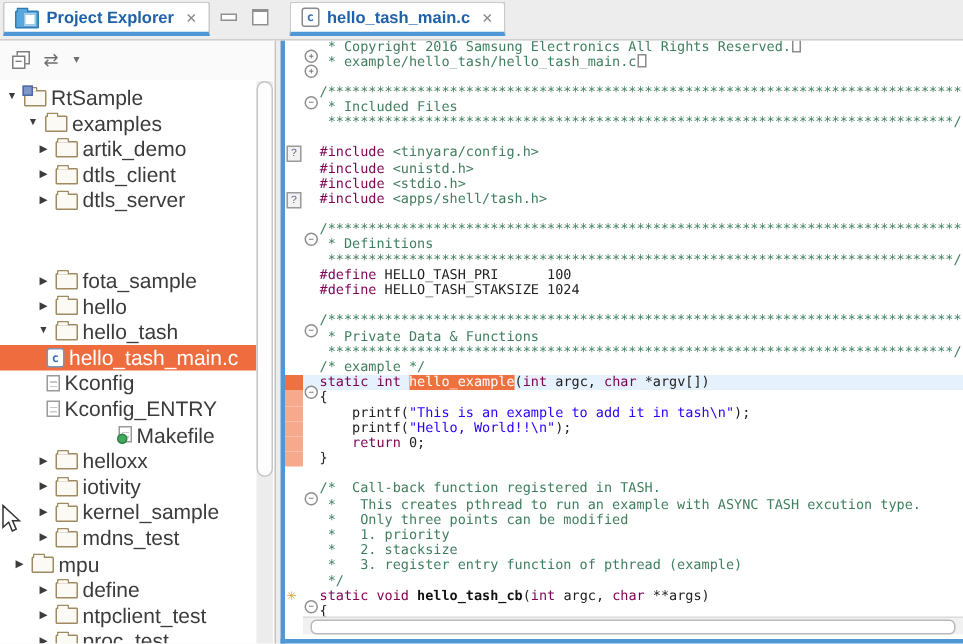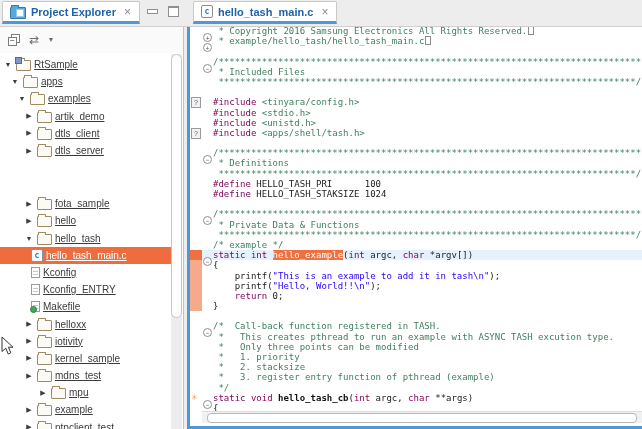--- a/index.html
+++ b/index.html
@@ -24,21 +24,21 @@
   #explorer{position:absolute;left:0;top:26px;width:183px;height:403px;background:#ffffff;border-right:1px solid #c2c2c2;overflow:hidden;}
   #ex-toolbar{position:absolute;left:0;top:0;width:100%;height:27px;background:#fafafa;display:flex;align-items:center;gap:10px;padding-left:8px;box-sizing:border-box;}
   .tbicon{color:#6e6e6e;font-size:12px;line-height:12px;}
   .collapse-all{position:relative;width:11px;height:11px;}
   .collapse-all .sq1{position:absolute;left:3px;top:0;width:7px;height:7px;border:1px solid #7e7e7e;background:#fff;}
   .collapse-all .sq2{position:absolute;left:0;top:3px;width:7px;height:7px;border:1px solid #7e7e7e;background:#fff;font:8px/6px "DejaVu Sans Mono",monospace;color:#555;text-align:center;}
   #tree{position:absolute;left:0;top:28px;right:12px;bottom:0;overflow:hidden;padding-top:2px;}
   .trow{display:flex;align-items:center;height:17.2px;gap:3px;white-space:nowrap;}
   .trow.sel{background:var(--selection_orange);}
   .arr{width:10px;flex:0 0 10px;text-align:center;font-size:7px;color:#3c3c3c;}
-  .tlabel{font-size:10px;color:#3b3b3b;text-decoration:underline;}
+  .tlabel{font-size:14px;color:#3b3b3b;}
   .trow.sel .tlabel{color:#ffffff;}
   
   .ticon{flex:0 0 auto;position:relative;display:inline-block;}
   .ticon.folder,.ticon.project{width:13px;height:9px;border:1px solid #a08a62;background:#fcfaf4;border-radius:1px;margin-top:2px;}
   .ticon.folder::before,.ticon.project::before{content:"";position:absolute;left:0;top:-3px;width:6px;height:2px;border:1px solid #a08a62;border-bottom:none;background:#fcfaf4;border-radius:1px 1px 0 0;}
   .ticon.project::after{content:"";position:absolute;left:-2px;top:-4px;width:5px;height:5px;background:#7f96c8;border:1px solid #4a6aa5;}
   .ticon.cfile{width:10px;height:11px;border:1px solid #7a96b8;background:#ffffff;border-radius:2px;
                font-size:8px;font-weight:bold;color:#3a6fb5;text-align:center;line-height:11px;font-family:"DejaVu Sans Mono",monospace;}
   .ticon.textfile,.ticon.makefile{width:9px;height:11px;border:1px solid #9a9a9a;background:#fff;padding:2px 1px;box-sizing:border-box;background-clip:content-box;
         background-image:repeating-linear-gradient(to bottom,#c6c6c6 0 1px,#ffffff 1px 3px);}
@@ -117,25 +117,20 @@
     </span>
     <span class="tbicon" id="link-glyph">⇄</span>
     <span class="tbicon" style="font-size:8px;" id="menu-glyph">▾</span>
   </div>
   <div id="tree">
       <div class="trow" style="padding-left: 3px;">
         <span class="arr">▼</span>
         <span class="ticon project"></span>
         <span class="tlabel">RtSample</span>
       </div>
-      <div class="trow" style="padding-left: 10px;">
-        <span class="arr">▼</span>
-        <span class="ticon folder"></span>
-        <span class="tlabel">apps</span>
-      </div>
       <div class="trow" style="padding-left: 17px;">
         <span class="arr">▼</span>
         <span class="ticon folder"></span>
         <span class="tlabel">examples</span>
       </div>
       <div class="trow" style="padding-left: 24px;">
         <span class="arr">▶</span>
         <span class="ticon folder"></span>
         <span class="tlabel">artik_demo</span>
       </div>
@@ -169,21 +164,21 @@
         <span class="tlabel">hello_tash_main.c</span>
       </div>
       <div class="trow" style="padding-left: 31px;">
         <span class="ticon textfile"></span>
         <span class="tlabel">Kconfig</span>
       </div>
       <div class="trow" style="padding-left: 31px;">
         <span class="ticon textfile"></span>
         <span class="tlabel">Kconfig_ENTRY</span>
       </div>
-      <div class="trow" style="padding-left: 31px;">
+      <div class="trow" style="padding-left: 31px; margin-left: 48px;">
         <span class="ticon makefile"></span>
         <span class="tlabel">Makefile</span>
       </div>
       <div class="trow" style="padding-left: 24px;">
         <span class="arr">▶</span>
         <span class="ticon folder"></span>
         <span class="tlabel">helloxx</span>
       </div>
       <div class="trow" style="padding-left: 24px;">
         <span class="arr">▶</span>
@@ -193,29 +188,29 @@
       <div class="trow" style="padding-left: 24px;">
         <span class="arr">▶</span>
         <span class="ticon folder"></span>
         <span class="tlabel">kernel_sample</span>
       </div>
       <div class="trow" style="padding-left: 24px;">
         <span class="arr">▶</span>
         <span class="ticon folder"></span>
         <span class="tlabel">mdns_test</span>
       </div>
-      <div class="trow" style="padding-left: 38px;">
+      <div class="trow" style="padding-left: 8px;">
         <span class="arr">▶</span>
         <span class="ticon folder"></span>
         <span class="tlabel">mpu</span>
       </div>
       <div class="trow" style="padding-left: 24px;">
         <span class="arr">▶</span>
         <span class="ticon folder"></span>
-        <span class="tlabel">example</span>
+        <span class="tlabel">define</span>
       </div>
       <div class="trow" style="padding-left: 24px;">
         <span class="arr">▶</span>
         <span class="ticon folder"></span>
         <span class="tlabel">ntpclient_test</span>
       </div>
       <div class="trow" style="padding-left: 24px;">
         <span class="arr">▶</span>
         <span class="ticon folder"></span>
         <span class="tlabel">proc_test</span>
@@ -285,28 +280,28 @@
         </span>
         <span class="lbody">
           <span class="fold"></span>
           <span class="txt"><span class="s-kw">#include </span><span class="s-inc">&lt;tinyara/config.h&gt;</span></span>
         </span>
       </div>
       <div class="cl">
         <span class="mk"></span>
         <span class="lbody">
           <span class="fold"></span>
+          <span class="txt"><span class="s-kw">#include </span><span class="s-inc">&lt;unistd.h&gt;</span></span>
+        </span>
+      </div>
+      <div class="cl">
+        <span class="mk"></span>
+        <span class="lbody">
+          <span class="fold"></span>
           <span class="txt"><span class="s-kw">#include </span><span class="s-inc">&lt;stdio.h&gt;</span></span>
-        </span>
-      </div>
-      <div class="cl">
-        <span class="mk"></span>
-        <span class="lbody">
-          <span class="fold"></span>
-          <span class="txt"><span class="s-kw">#include </span><span class="s-inc">&lt;unistd.h&gt;</span></span>
         </span>
       </div>
       <div class="cl">
         <span class="mk">
           <span class="qbox">?</span>
         </span>
         <span class="lbody">
           <span class="fold"></span>
           <span class="txt"><span class="s-kw">#include </span><span class="s-inc">&lt;apps/shell/tash.h&gt;</span></span>
         </span>

